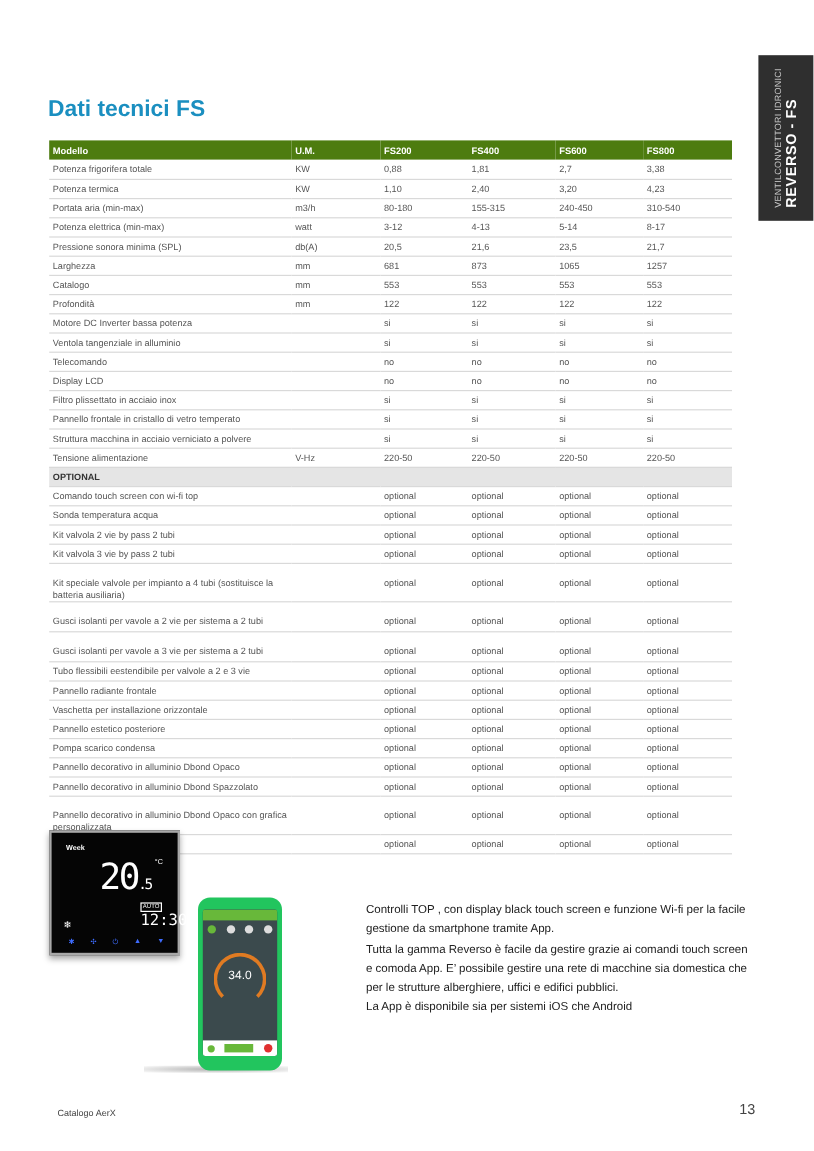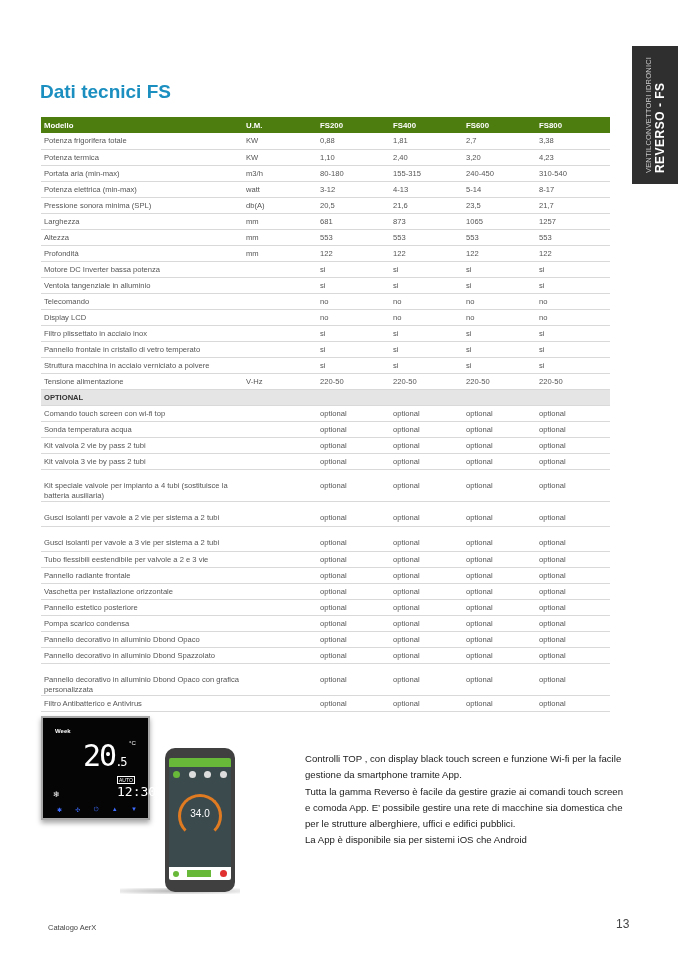--- a/index.html
+++ b/index.html
@@ -13,30 +13,30 @@
 
   .title { position: absolute; left: 40px; top: 81px; font-size: 19px; font-weight: bold; color: #1b8fc0; }
 
   table.spec { position: absolute; left: 41px; top: 117px; width: 569px; border-collapse: collapse; font-size: 7.6px; color: #555; }
   table.spec th { background: #4d7c0f; color: #fff; font-weight: bold; text-align: left; height: 16px; padding: 0 3px; font-size: 7.8px; }
   table.spec td { height: 16px; padding: 0 3px; border-bottom: 1px solid #d9d9d9; vertical-align: middle; }
   table.spec tr.tall td { height: 25px; vertical-align: top; padding-top: 11px; line-height: 10px; }
   table.spec tr.section td { background: #e5e5e5; font-weight: bold; color: #333; }
   .c0 { width: 202px; } .c1 { width: 74px; } .c2 { width: 73px; } .c3 { width: 73px; } .c4 { width: 73px; } .c5 { width: 74px; margin-left: 10px; }
 
-  .thermostat { position: absolute; left: 41px; top: 716px; width: 109px; height: 104px; background: #050505; border: 2px solid #a8a8a8; box-shadow: 0 3px 5px rgba(0,0,0,0.35); color: #fff; }
+  .thermostat { position: absolute; left: 41px; top: 692px; width: 109px; height: 104px; background: #050505; border: 2px solid #a8a8a8; box-shadow: 0 3px 5px rgba(0,0,0,0.35); color: #fff; }
   .thermostat .week { position: absolute; left: 12px; top: 10px; font-size: 6px; font-weight: bold; }
   .thermostat .temp { position: absolute; left: 40px; top: 20px; font-size: 30px; font-family: "DejaVu Sans Mono", monospace; letter-spacing: -2px; }
   .thermostat .deg { position: absolute; left: 86px; top: 22px; font-size: 6px; }
   .thermostat .auto { position: absolute; left: 74px; top: 58px; font-size: 5px; border: 1px solid #fff; padding: 0 1px; }
   .thermostat .clock { position: absolute; left: 74px; top: 66px; font-size: 13px; font-family: "DejaVu Sans Mono", monospace; }
   .thermostat .btns { position: absolute; left: 14px; top: 88px; width: 80px; display: flex; justify-content: space-between; color: #3e6cff; font-size: 6px; }
   .thermostat .fan { position: absolute; left: 10px; top: 72px; font-size: 8px; }
 
-  .phone { position: absolute; left: 165px; top: 748px; width: 70px; height: 144px; background: #404040; border-radius: 10px; }
+  .phone { position: absolute; left: 165px; top: 748px; width: 70px; height: 144px; background: #22c55e; border-radius: 10px; }
   .phone .screen { position: absolute; left: 4px; top: 10px; width: 62px; height: 122px; background: #3b4a4d; border-radius: 2px; overflow: hidden; }
   .phone .bar { height: 9px; background: #68b83a; color: #fff; font-size: 4px; text-align: center; line-height: 9px; }
   .phone .icons { display: flex; justify-content: space-around; margin-top: 4px; }
   .phone .icons span { width: 7px; height: 7px; border-radius: 50%; background: #ddd; display: block; }
   .phone .icons span:first-child { background: #68b83a; }
   .phone .ring { position: absolute; left: 9px; top: 36px; width: 44px; height: 44px; border: 3px solid #e07b22; border-radius: 50%; border-bottom-color: transparent; }
   .phone .val { position: absolute; left: 0; width: 62px; top: 50px; text-align: center; color: #fff; font-size: 10px; }
   .phone .foot { position: absolute; bottom: 0; left: 0; width: 62px; height: 13px; background: #fff; display: flex; align-items: center; justify-content: space-around; }
   .phone .foot .g { width: 24px; height: 7px; background: #68b83a; }
   .phone .foot .r { width: 7px; height: 7px; border-radius: 50%; background: #e03030; }
@@ -115,21 +115,21 @@
       </tr>
       <tr>
         <td>Larghezza</td>
         <td>mm</td>
         <td>681</td>
         <td>873</td>
         <td>1065</td>
         <td>1257</td>
       </tr>
       <tr>
-        <td>Altezza</td>
+        <td>Catalogo</td>
         <td>mm</td>
         <td>553</td>
         <td>553</td>
         <td>553</td>
         <td>553</td>
       </tr>
       <tr>
         <td>Profondità</td>
         <td>mm</td>
         <td>122</td>

